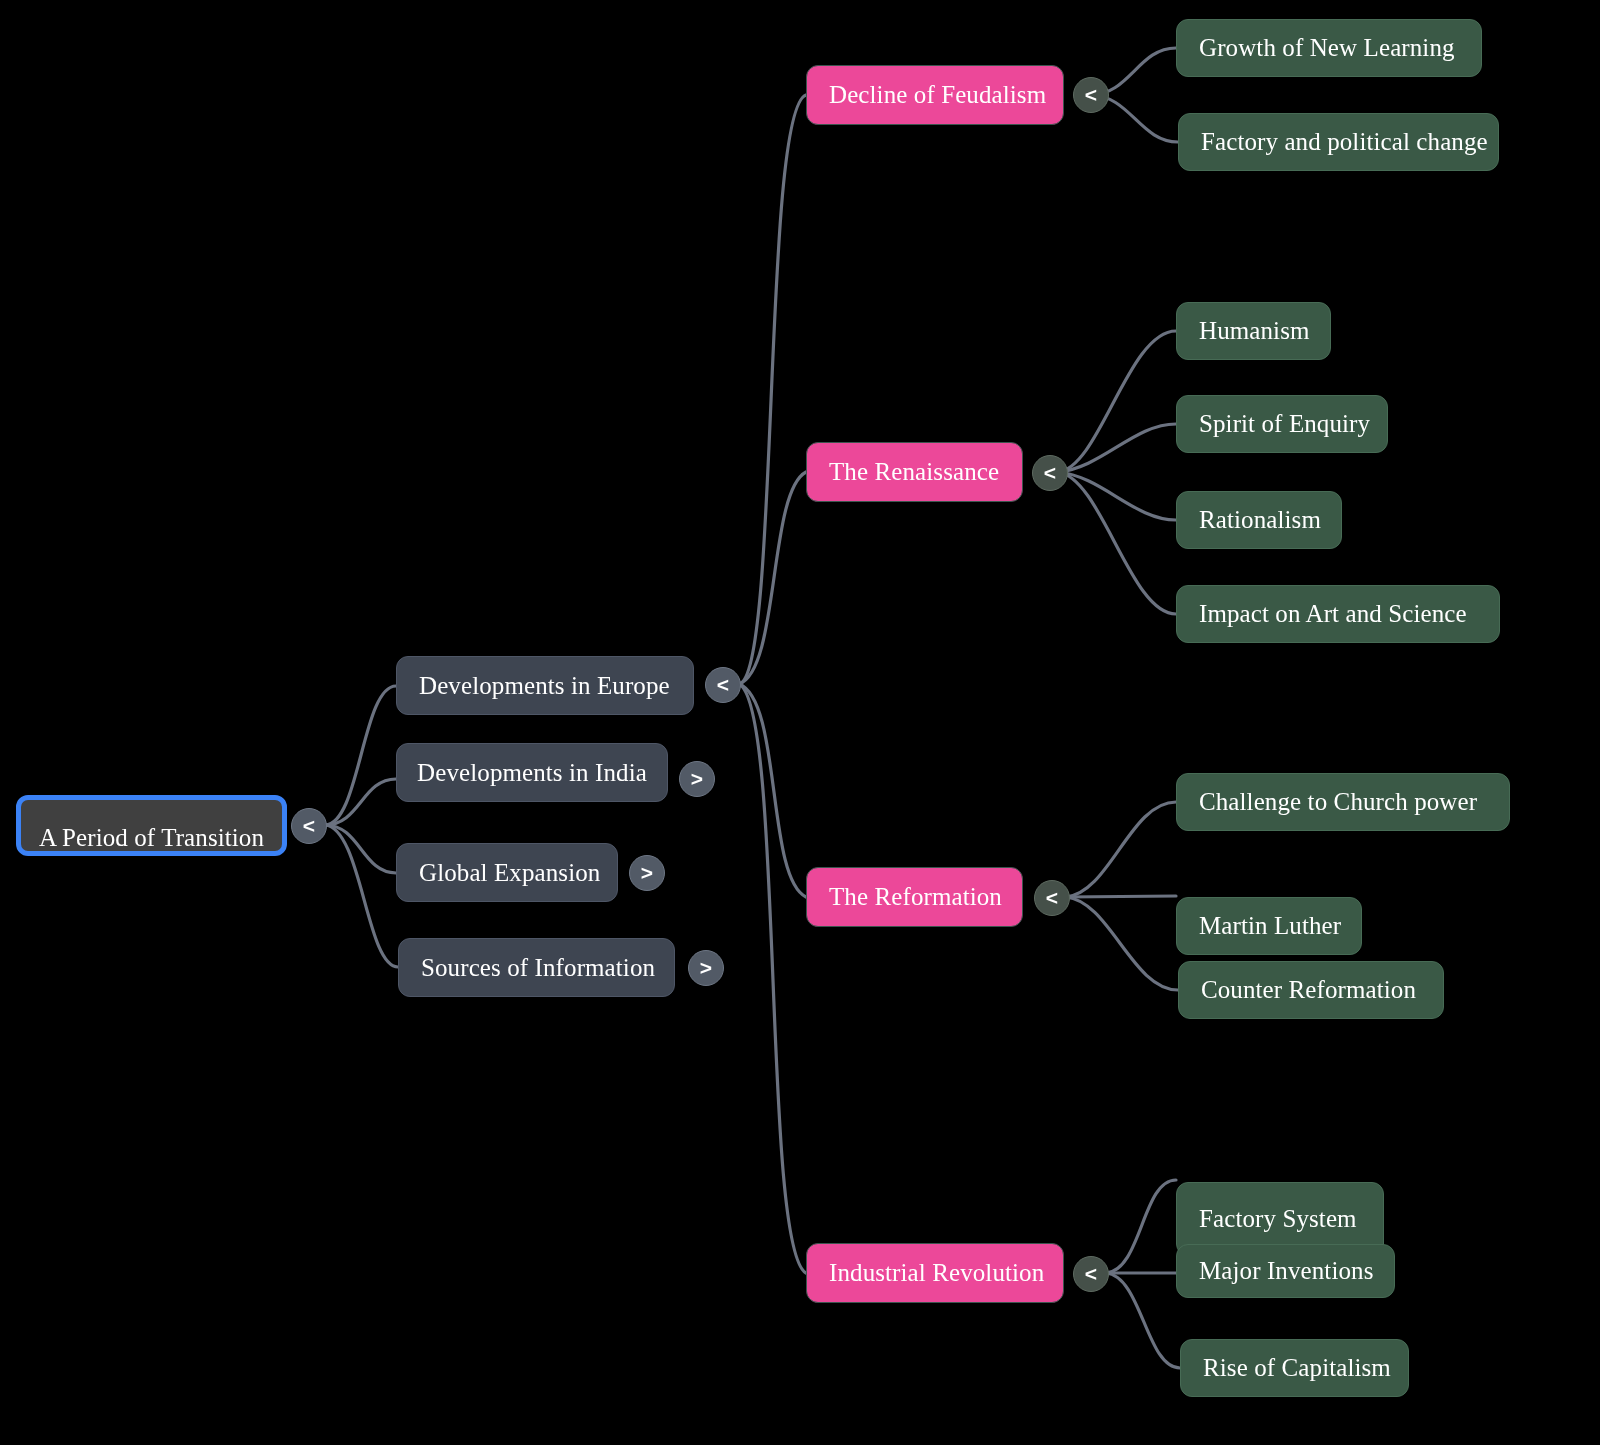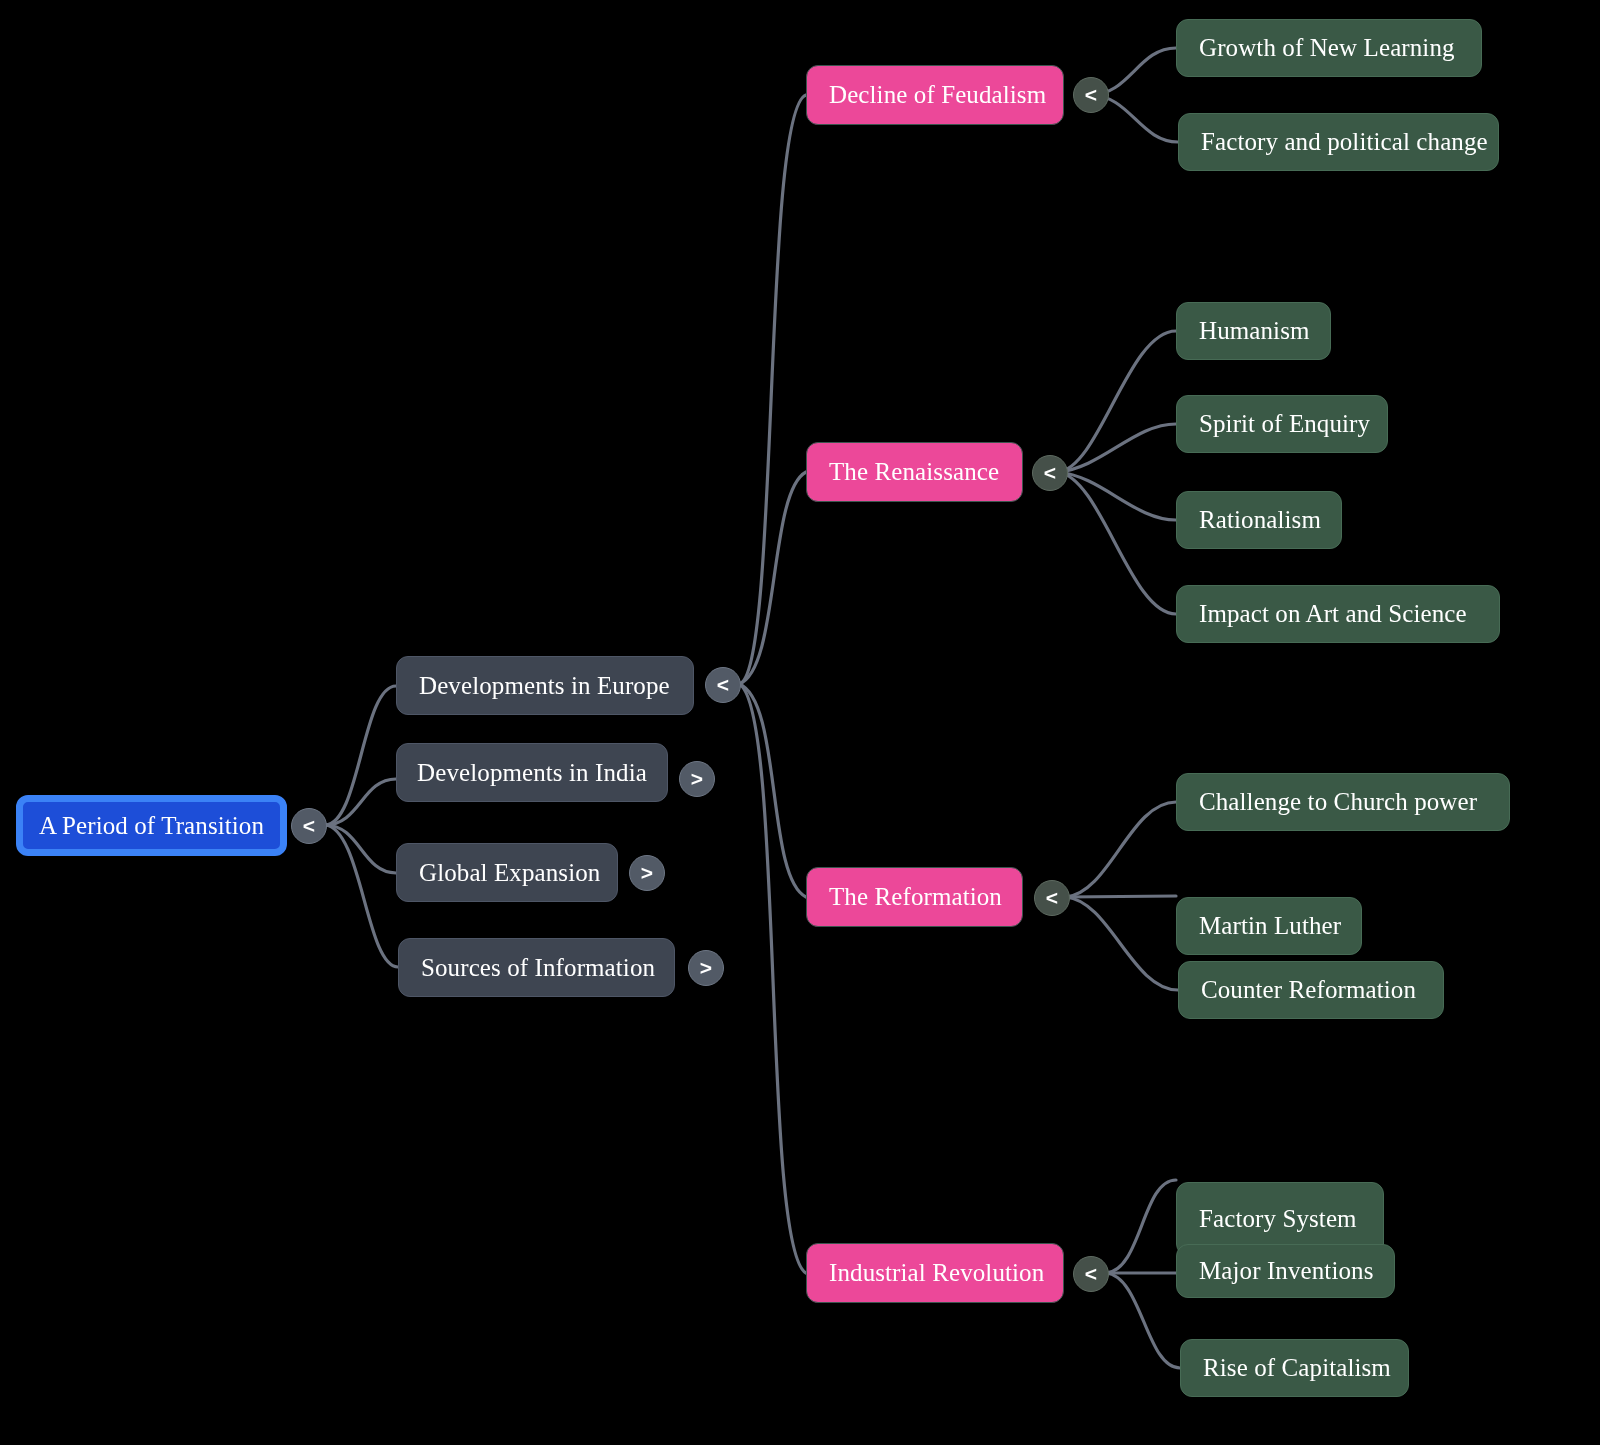--- a/index.html
+++ b/index.html
@@ -31,23 +31,24 @@
     border-radius: 12px;
     color: #ffffff;
     font-size: 25px;
     line-height: 1.1;
     letter-spacing: 0.1px;
     padding: 0 22px;
     white-space: nowrap;
     z-index: 3;
   }
   .node.root {
-    background: #1d4ed8;
-    border: 7px solid #3b82f6;
+    background: #404040;
+    border: 5px solid #3b82f6;
     justify-content: center;
+    align-items: flex-end;
   }
   .node.lvl1 {
     background: #3e4551;
     border: 1px solid #4e5666;
   }
   .node.lvl2 {
     background: #ec4899;
     border: 1px solid #3d544f;
   }
   .node.leaf {

